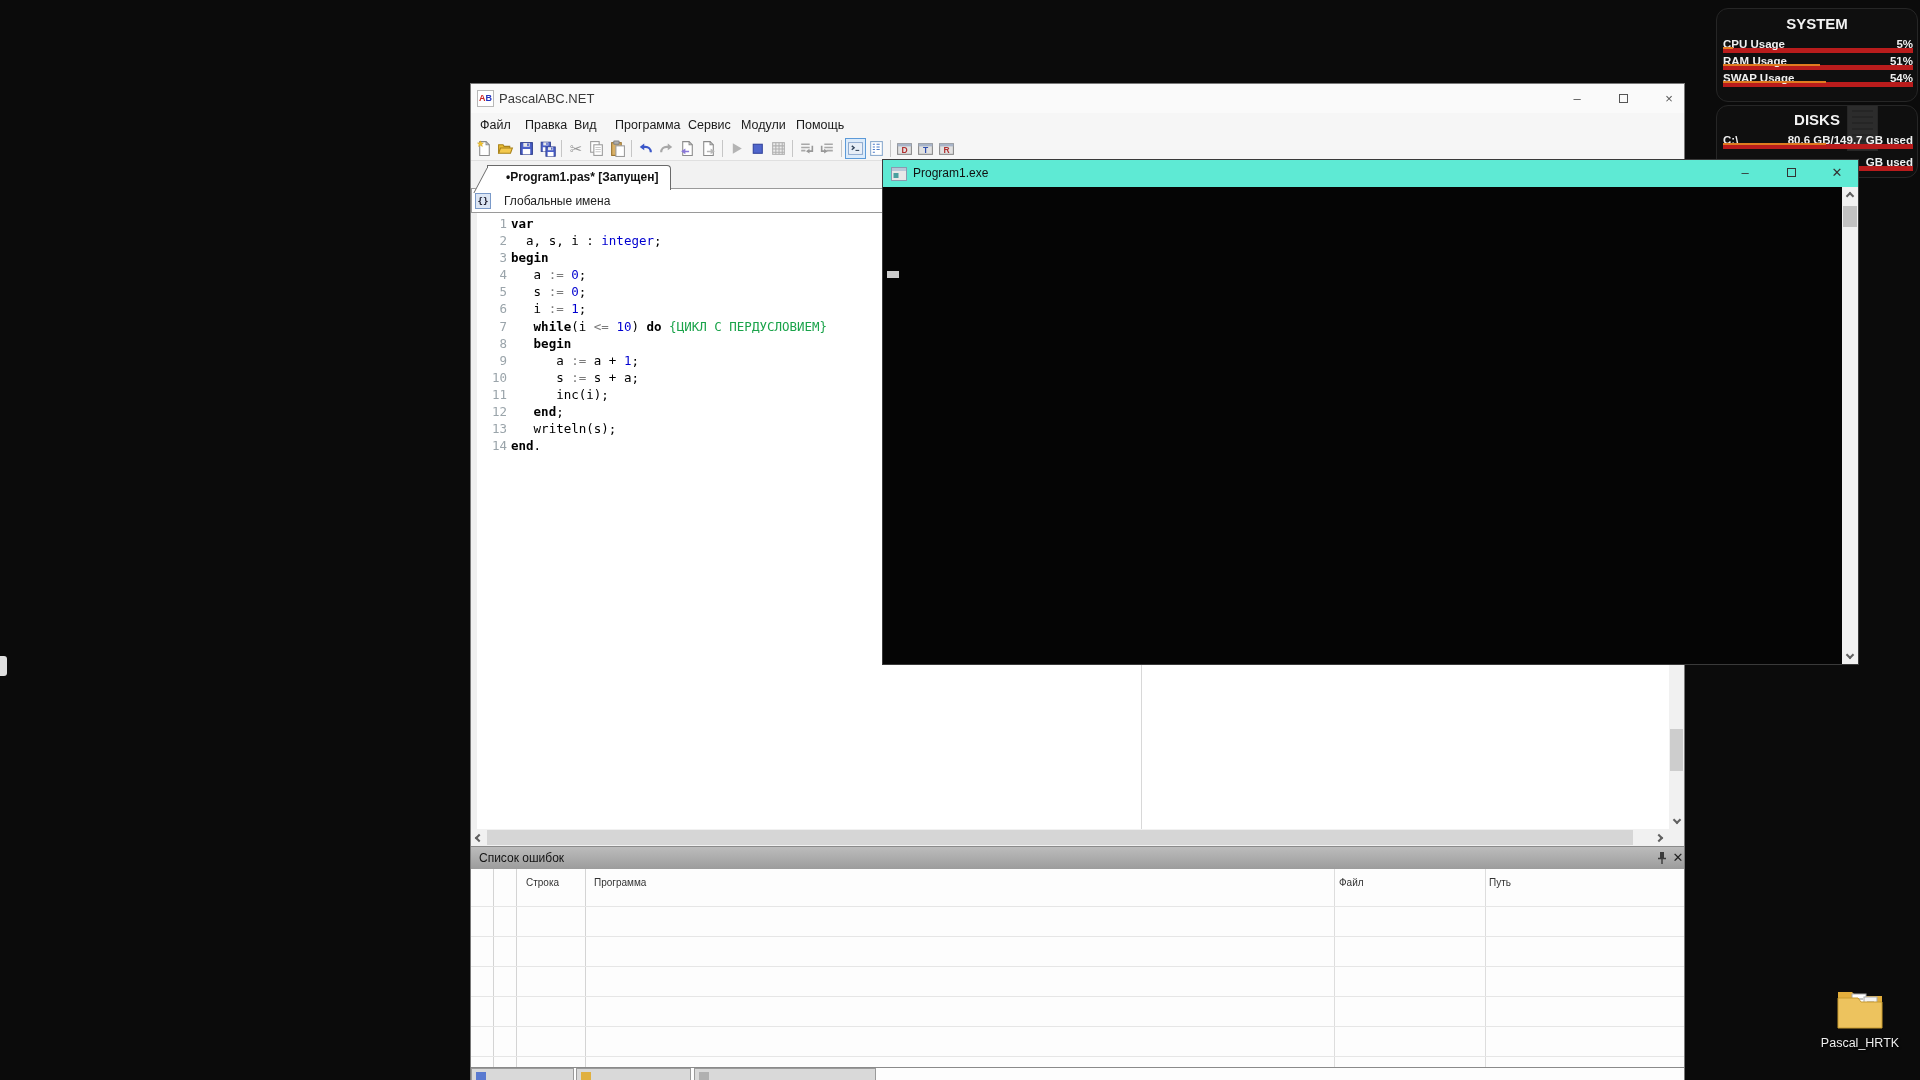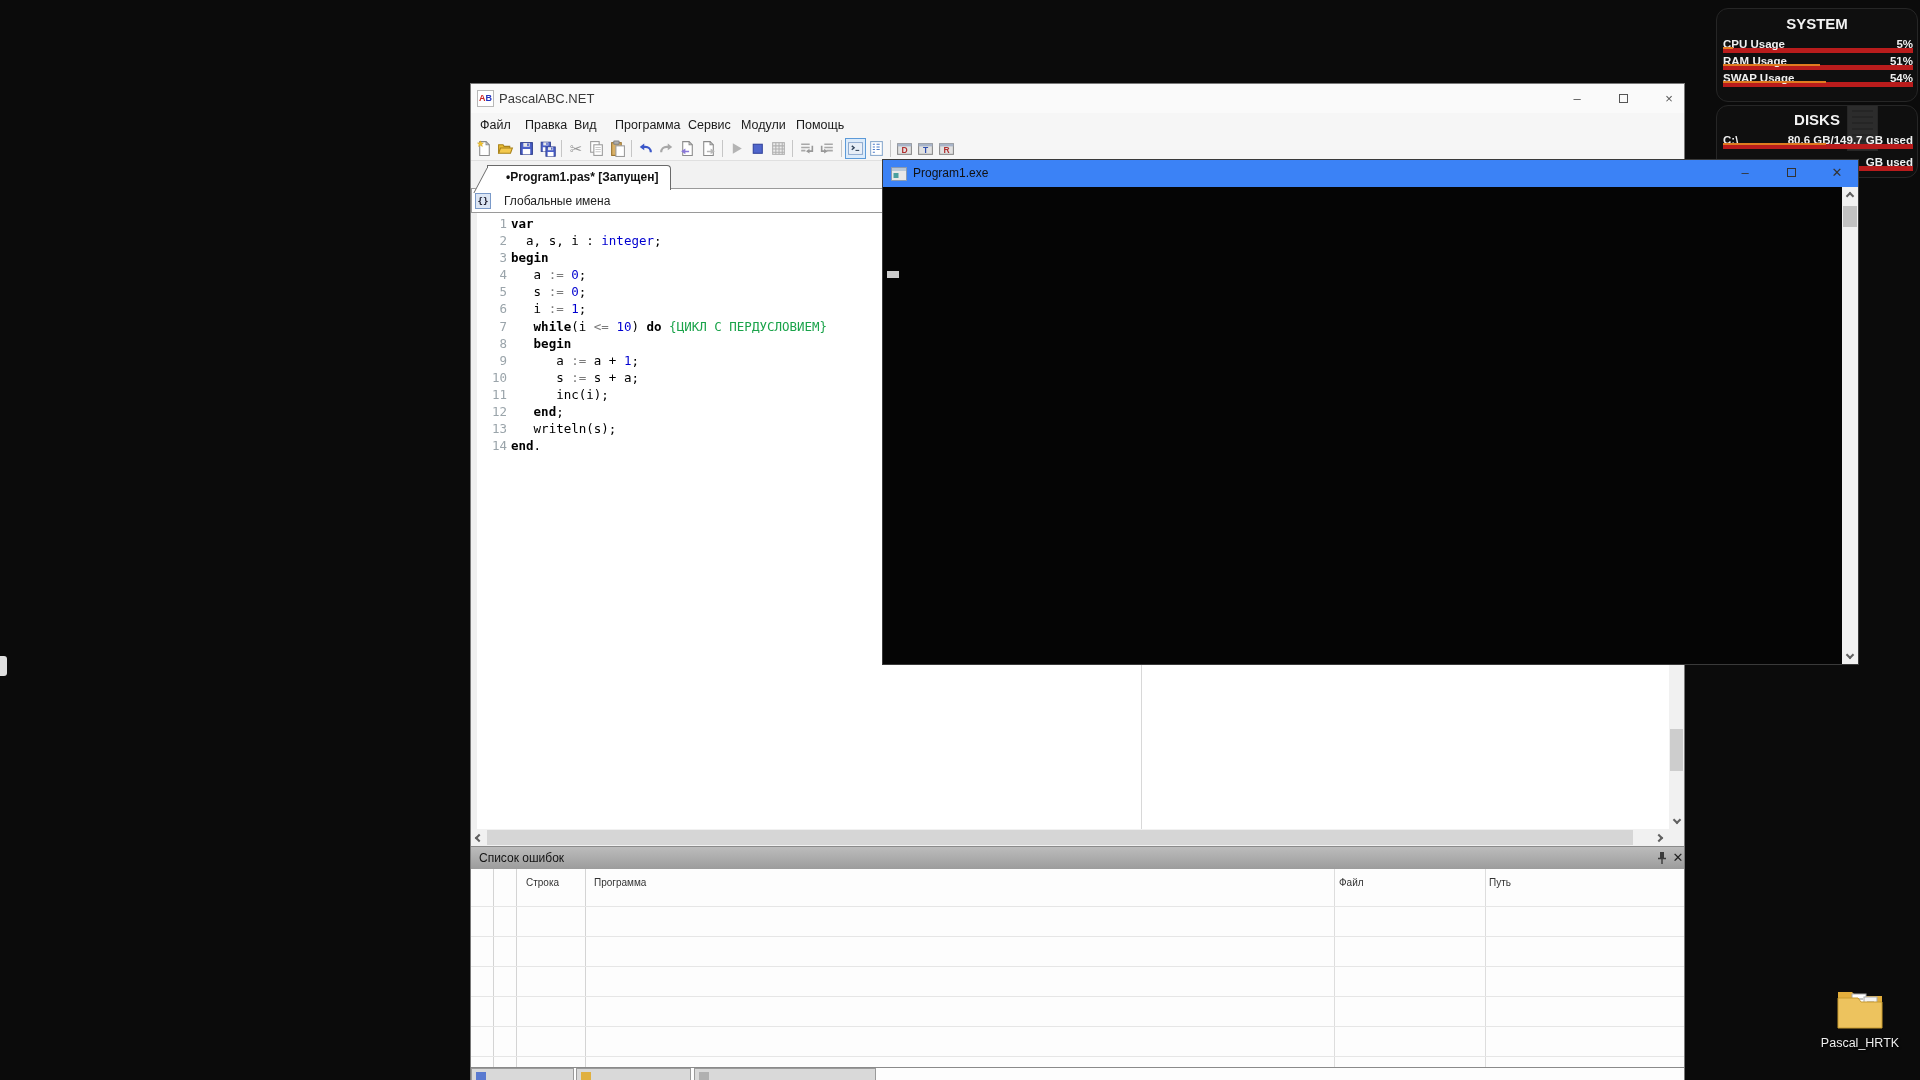--- a/index.html
+++ b/index.html
@@ -90,21 +90,21 @@
   .vline { position:absolute; top:0; width:1px; height:198px; background:#ddd; }
   .hline { position:absolute; left:0; width:100%; height:1px; background:#e6e6e6; }
   #panel-bottom-edge { left:0; top:198px; width:100%; height:1px; background:#8a8a8a; }
   .dock-tab { position:absolute; top:199px; height:14px; background:#d9d9d9;
               border:1px solid #9a9a9a; border-bottom:none; }
   .dock-tab .ic { position:absolute; left:4px; top:3px; width:10px; height:8px; }
 
   
   #console-window { left:882px; top:159px; width:977px; height:506px;
                     background:#050505; border:1px solid #3a3a3a; z-index:5; }
-  #console-titlebar { left:0; top:0; width:100%; height:27px; background:#3b82f6; }
+  #console-titlebar { left:0; top:0; width:100%; height:27px; background:#5eead4; }
   #console-title { left:30px; top:0; height:27px; line-height:27px; font-size:12px; color:#111; }
   .cwbtn { top:0; width:46px; height:27px; text-align:center; line-height:26px;
            color:#333; font-size:13px; }
   #console-body { left:0; top:27px; width:975px; height:477px; background:#050505; }
   #console-out { left:4px; top:4px; font:13px "DejaVu Sans Mono",monospace;
                  color:#c8c8c8; line-height:20px; white-space:pre; }
   #console-cursor { left:4px; top:84px; width:12px; height:7px; background:#cccccc; }
   #console-vscroll { left:959px; top:0; width:16px; height:477px; }
 
   

